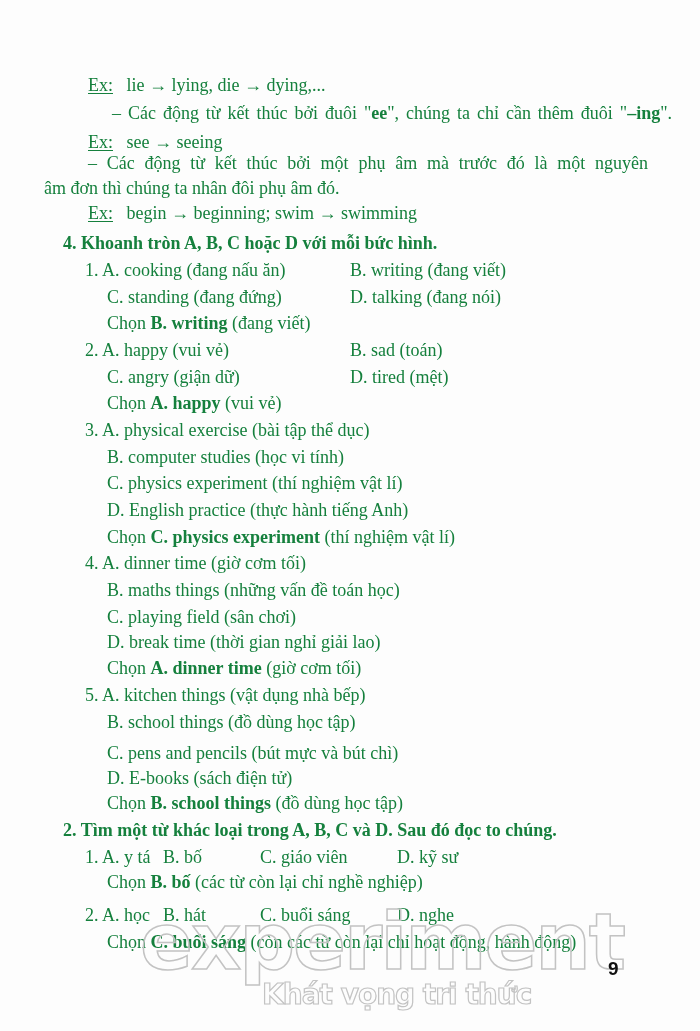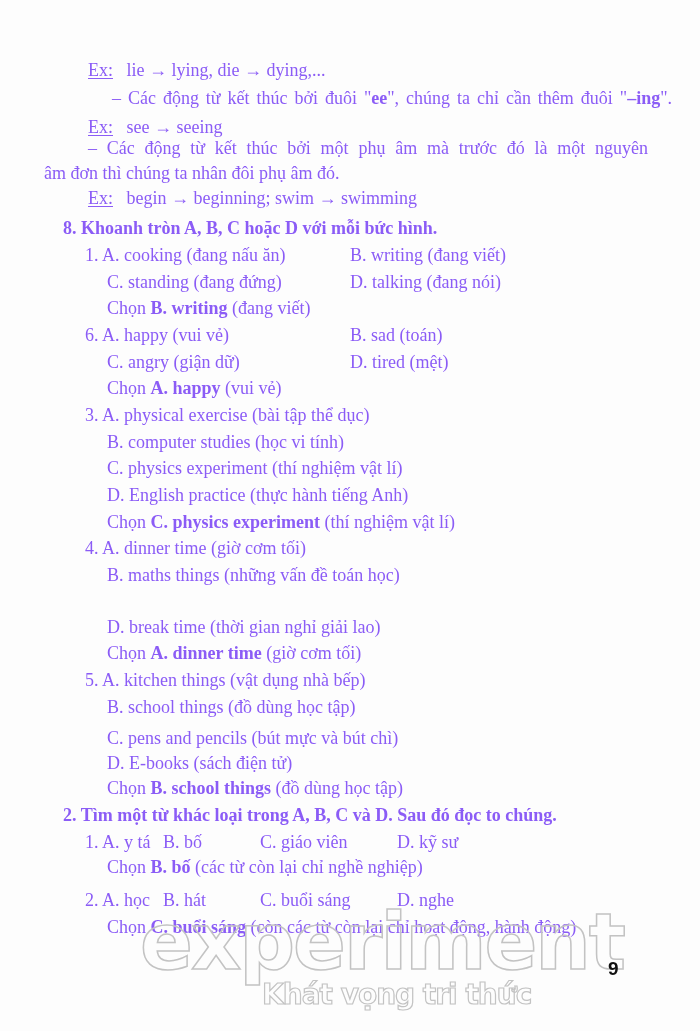--- a/index.html
+++ b/index.html
@@ -8,23 +8,23 @@
     background:#ffffff;
     font-family:"Liberation Serif","DejaVu Serif",serif;
   }
   .page{
     position:relative;width:700px;height:1031px;
     background:#fdfdfd;color:#1b1b1b;overflow:hidden;
   }
   .doc-lines{position:absolute;inset:0;z-index:2;}
   .line{position:absolute;left:0;width:100%;height:27px;}
   .part{
-    position:absolute;top:0;
+    position:absolute;top:15px;
     line-height:27px;font-size:18px;
-    white-space:pre;color:#8b5cf6;
+    white-space:pre;color:#15803d;
   }
   .part.j{white-space:normal;text-align:justify;text-align-last:justify;}
   .b{font-weight:bold;}
   .u{text-decoration:underline;text-underline-offset:2px;}
   .watermark{
     position:absolute;z-index:3;pointer-events:none;
     font-family:"DejaVu Sans",sans-serif;font-weight:bold;
     color:transparent;-webkit-text-stroke:1.5px #c3c3c3;
     line-height:1;white-space:nowrap;
   }
@@ -53,35 +53,35 @@
       <div class="line" style="top: 135px;">
         <span class="part j" style="left: 88px; width: 560px;"><span>– Các động từ kết thúc bởi một phụ âm mà trước đó là một nguyên</span></span>
       </div>
       <div class="line" style="top: 160px;">
         <span class="part" style="left: 44px;"><span>âm đơn thì chúng ta nhân đôi phụ âm đó.</span></span>
       </div>
       <div class="line" style="top: 185px;">
         <span class="part" style="left: 88px;"><span class="u">Ex:</span><span>   begin → beginning; swim → swimming</span></span>
       </div>
       <div class="line" style="top: 215px;">
-        <span class="part" style="left: 63px;"><span class="b">8. Khoanh tròn A, B, C hoặc D với mỗi bức hình.</span></span>
+        <span class="part" style="left: 63px;"><span class="b">4. Khoanh tròn A, B, C hoặc D với mỗi bức hình.</span></span>
       </div>
       <div class="line" style="top: 242px;">
         <span class="part" style="left: 85px;"><span>1. A. cooking (đang nấu ăn)</span></span>
         <span class="part" style="left: 350px;"><span>B. writing (đang viết)</span></span>
       </div>
       <div class="line" style="top: 269px;">
         <span class="part" style="left: 107px;"><span>C. standing (đang đứng)</span></span>
         <span class="part" style="left: 350px;"><span>D. talking (đang nói)</span></span>
       </div>
       <div class="line" style="top: 295px;">
         <span class="part" style="left: 107px;"><span>Chọn </span><span class="b">B. writing</span><span> (đang viết)</span></span>
       </div>
       <div class="line" style="top: 322px;">
-        <span class="part" style="left: 85px;"><span>6. A. happy (vui vẻ)</span></span>
+        <span class="part" style="left: 85px;"><span>2. A. happy (vui vẻ)</span></span>
         <span class="part" style="left: 350px;"><span>B. sad (toán)</span></span>
       </div>
       <div class="line" style="top: 349px;">
         <span class="part" style="left: 107px;"><span>C. angry (giận dữ)</span></span>
         <span class="part" style="left: 350px;"><span>D. tired (mệt)</span></span>
       </div>
       <div class="line" style="top: 375px;">
         <span class="part" style="left: 107px;"><span>Chọn </span><span class="b">A. happy</span><span> (vui vẻ)</span></span>
       </div>
       <div class="line" style="top: 402px;">
@@ -97,20 +97,23 @@
         <span class="part" style="left: 107px;"><span>D. English practice (thực hành tiếng Anh)</span></span>
       </div>
       <div class="line" style="top: 509px;">
         <span class="part" style="left: 107px;"><span>Chọn </span><span class="b">C. physics experiment</span><span> (thí nghiệm vật lí)</span></span>
       </div>
       <div class="line" style="top: 535px;">
         <span class="part" style="left: 85px;"><span>4. A. dinner time (giờ cơm tối)</span></span>
       </div>
       <div class="line" style="top: 562px;">
         <span class="part" style="left: 107px;"><span>B. maths things (những vấn đề toán học)</span></span>
+      </div>
+      <div class="line" style="top: 589px;">
+        <span class="part" style="left: 107px;"><span>C. playing field (sân chơi)</span></span>
       </div>
       <div class="line" style="top: 614px;">
         <span class="part" style="left: 107px;"><span>D. break time (thời gian nghỉ giải lao)</span></span>
       </div>
       <div class="line" style="top: 640px;">
         <span class="part" style="left: 107px;"><span>Chọn </span><span class="b">A. dinner time</span><span> (giờ cơm tối)</span></span>
       </div>
       <div class="line" style="top: 667px;">
         <span class="part" style="left: 85px;"><span>5. A. kitchen things (vật dụng nhà bếp)</span></span>
       </div>

